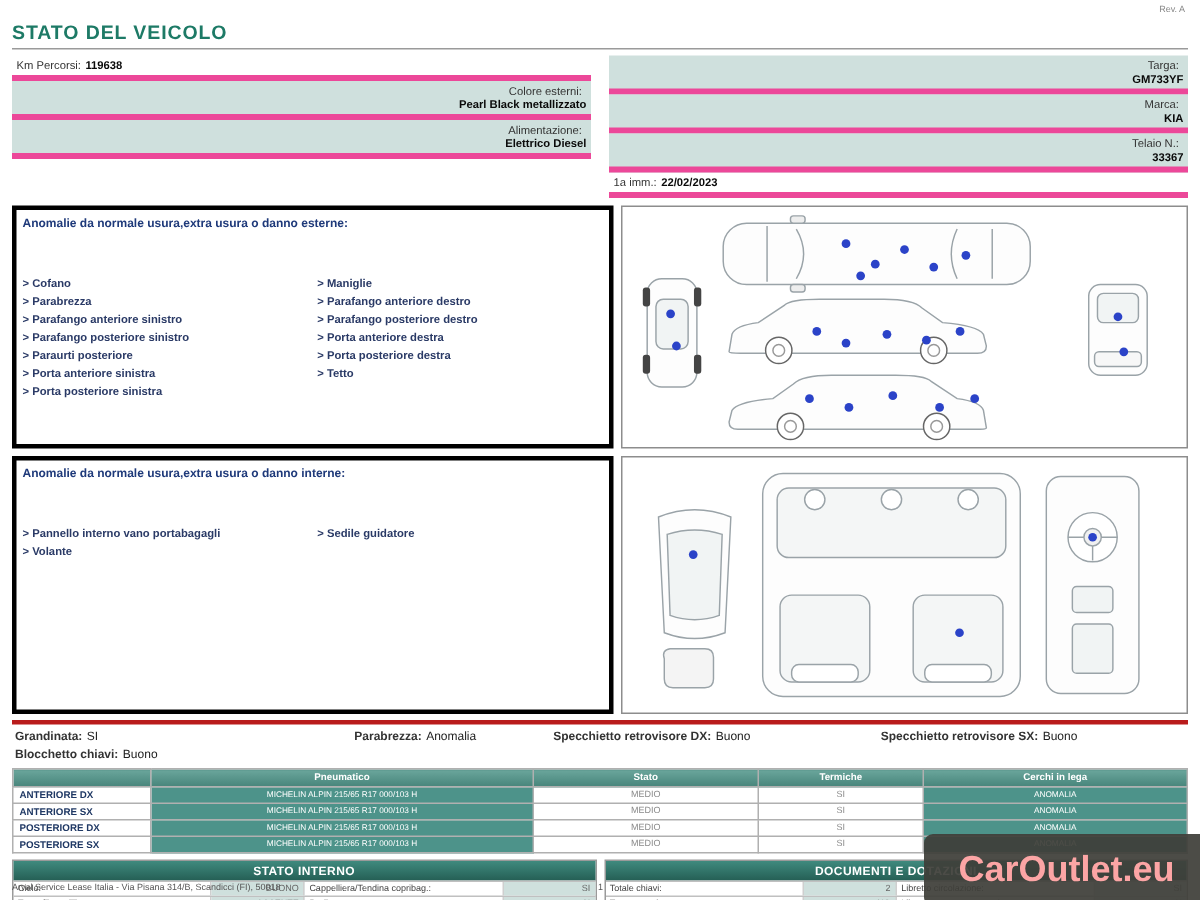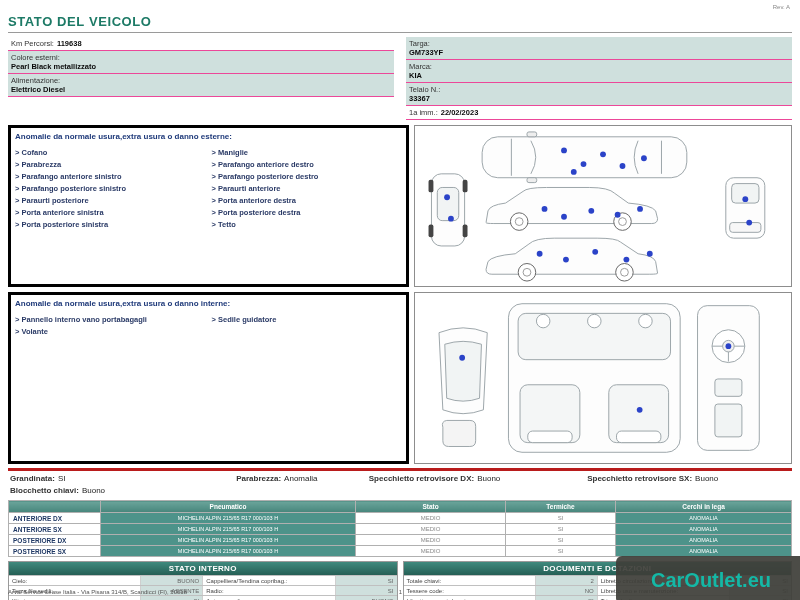--- a/index.html
+++ b/index.html
@@ -5,31 +5,31 @@
   * { margin:0; padding:0; box-sizing:border-box; }
   body { background:#e8e8e8; font-family:"Liberation Sans", sans-serif; }
   .page { width:800px; height:600px; background:#fff; position:relative; overflow:hidden; padding:14px 8px; }
 
   .rev { position:absolute; top:4px; right:10px; font-size:6px; color:#888; }
   .title { color:#1d7a66; font-weight:bold; font-size:13px; letter-spacing:.6px; }
   .title-rule { border-bottom:1px solid #9a9a9a; margin:3px 0 4px; }
 
   .info-grid { display:flex; gap:12px; }
   .info-col { flex:1; }
-  .info-row { display:flex; align-items:flex-start; border-bottom:1px solid #ec4899; padding:2px 3px; font-size:7.5px; min-height:11px; }
+  .info-row { display:flex; align-items:flex-end; border-bottom:4px solid #ec4899; padding:2px 3px; font-size:7.5px; min-height:11px; }
   .info-row.hl { background:#cfe0dd;flex-direction:column; }
   .info-label { color:#333; margin-right:3px; white-space:nowrap; }
   .info-value { font-weight:bold; color:#0a0a0a; }
 
   .section { display:flex; gap:5px; margin-top:5px; }
   .s1 { height:162px; }
   .s2 { height:172px; }
   .anom-box { width:440px; border:3px solid #000000; background:#fff; }
   .anom-header { font-size:8px; font-weight:bold; color:#1f3a7a; padding:4px 4px 3px; }
-  .anom-cols { display:flex; padding:2px 4px; gap:6px; }
+  .anom-cols { display:flex; padding:2px 4px; gap:6px;margin-top:24px; }
   .anom-col { flex:1; }
   .anom-item { font-size:7.5px; font-weight:600; color:#2a3a66; padding:1.5px 0; }
   .anom-item::before { content:"> "; }
   .diagram-box { flex:1; border:1px solid #8d8d8d; background:#fff; display:flex; align-items:center; justify-content:center; }
 
   .summary { border-top:3px solid #b91c1c; margin-top:4px; padding:3px 2px 2px; font-size:8px; color:#222; }
   .summary-line1 { display:grid; grid-template-columns:29% 17% 28% 26%; }
   .sum-pair { white-space:nowrap; }
   .sum-label { font-weight:600; color:#333; }
   .sum-value { margin-left:3px; color:#222; }
@@ -50,21 +50,21 @@
   .brow { display:flex; border-top:1px solid #c0c0c0; font-size:6px; min-height:9px; }
   .bcell-label { flex:1.6; padding:1.5px 3px; color:#444; border-right:1px solid #cfcfcf; }
   .bcell-value { flex:.7; padding:1.5px 3px; text-align:right; color:#666; background:#cfe0dd; border-right:1px solid #cfcfcf; }
   .brow > :last-child { border-right:none; }
 
   .footer { position:absolute; bottom:5px; left:8px; right:8px; display:flex; align-items:center; font-size:6px; color:#555; }
   .footer-left { flex:1; }
   .footer-page { flex:0; padding-right:390px; }
 
   .watermark { position:absolute; right:-6px; bottom:-4px; width:190px; height:48px; background:rgba(62,62,57,.93); border-radius:6px; display:flex; align-items:center; justify-content:center; color:#aeae a4; }
-  .watermark span { color:#14b8a6; font-size:20px; font-weight:bold; }
+  .watermark span { color:#fca5a5; font-size:24px; font-weight:bold; }
 </style>
 </head>
 <body>
 
 <div class="page">
 
   <div class="rev">Rev. A</div>
   <div class="title">STATO DEL VEICOLO</div>
   <div class="title-rule"></div>
 
@@ -113,21 +113,20 @@
           <div class="anom-item">Parafango anteriore sinistro</div>
           <div class="anom-item">Parafango posteriore sinistro</div>
           <div class="anom-item">Paraurti posteriore</div>
           <div class="anom-item">Porta anteriore sinistra</div>
           <div class="anom-item">Porta posteriore sinistra</div>
         </div>
         <div class="anom-col">
           <div class="anom-item">Maniglie</div>
           <div class="anom-item">Parafango anteriore destro</div>
           <div class="anom-item">Parafango posteriore destro</div>
-          <div class="anom-item">Paraurti anteriore</div>
           <div class="anom-item">Porta anteriore destra</div>
           <div class="anom-item">Porta posteriore destra</div>
           <div class="anom-item">Tetto</div>
         </div>
       </div>
     </div>
     <div class="diagram-box">
       <svg viewBox="0 0 380 158" width="376" height="154">
         <g stroke="#9aa3a8" fill="#fdfdfd" stroke-width="1">
           <rect x="14" y="46" width="34" height="74" rx="10"></rect>

